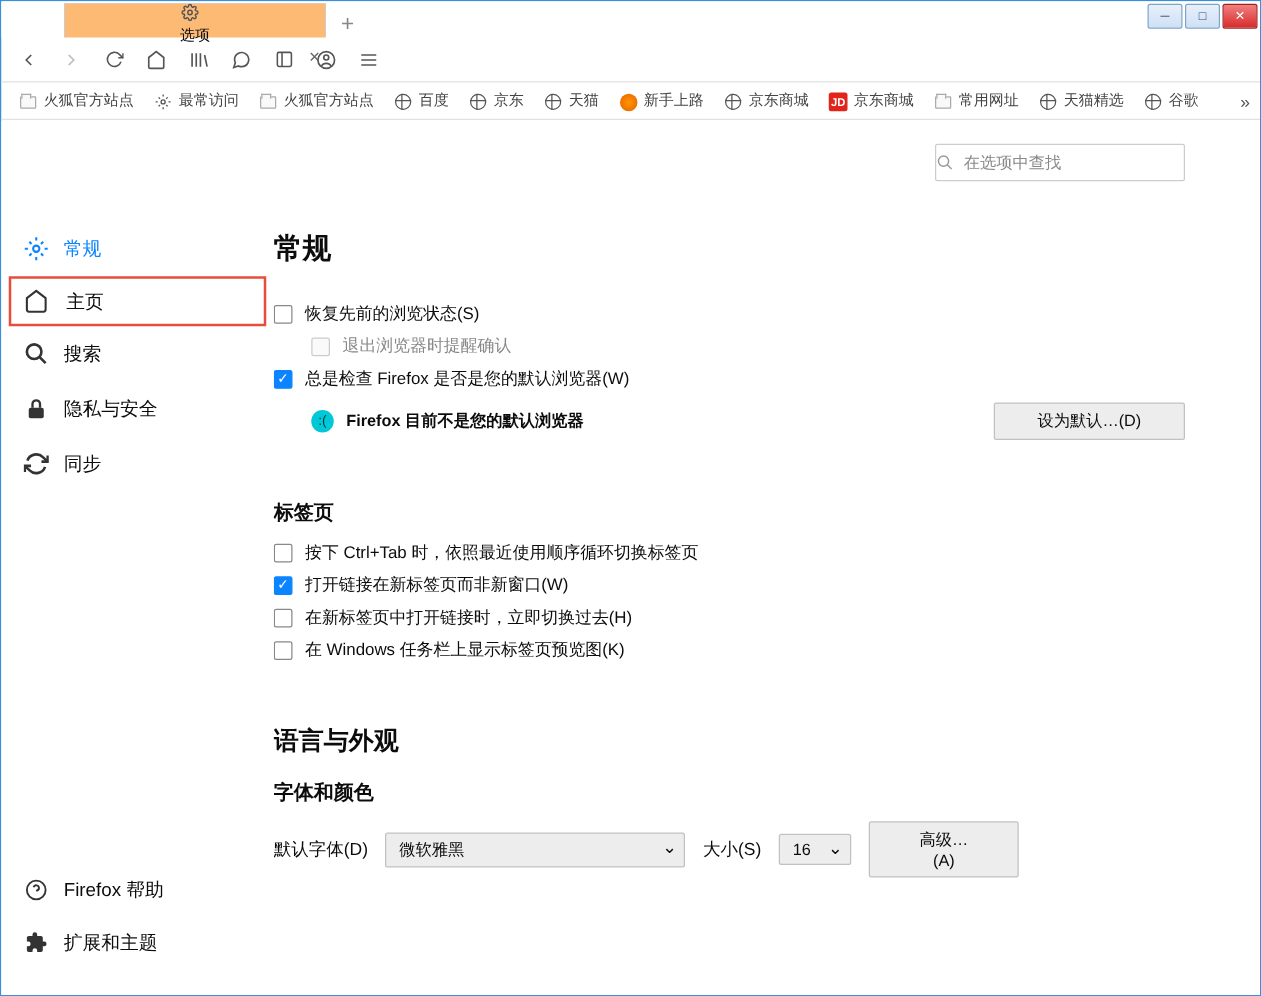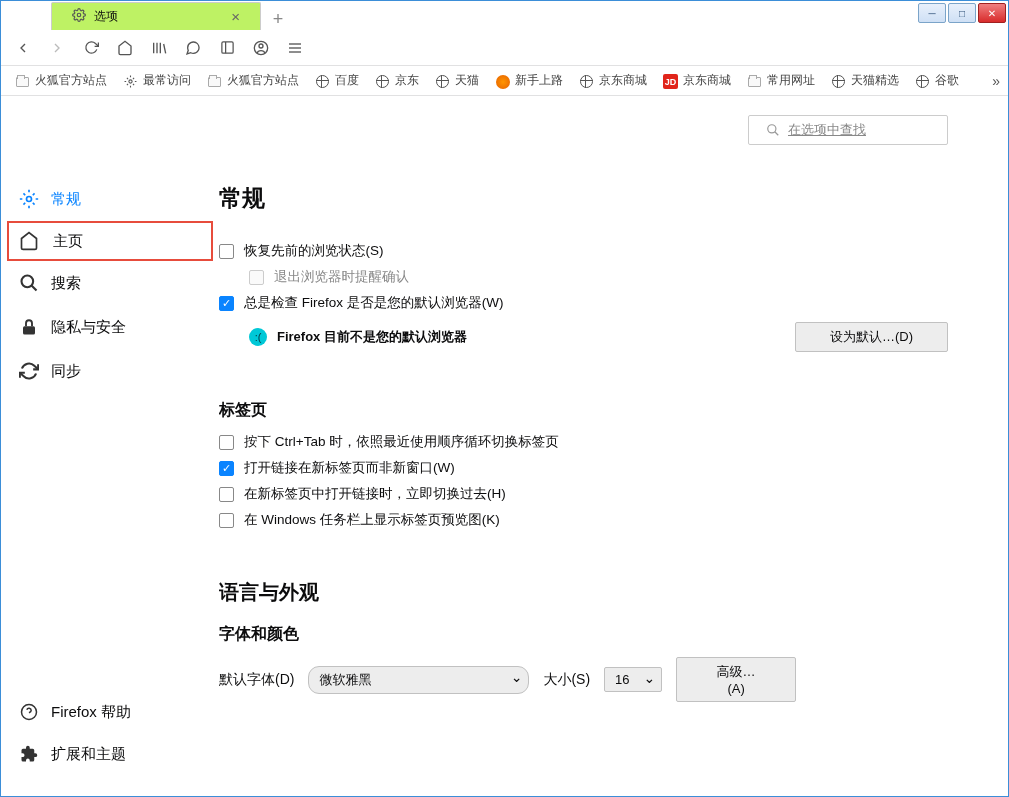--- a/index.html
+++ b/index.html
@@ -1,20 +1,20 @@
 <!DOCTYPE html>
 <html><head>
 <meta charset="utf-8">
 <style>
   * { box-sizing: border-box; margin: 0; padding: 0; }
   body { font-family: "Microsoft YaHei", Arial, sans-serif; font-size: 13px; color: #0c0c0d; background: #fff; width: 1009px; height: 797px; overflow: hidden; border: 1px solid #3b8ed8; position: relative; }
   
   
   .titlebar { height: 29px; background: #fff; display: flex; align-items: flex-end; }
-  .tab { display: flex; align-items: center; height: 28px; background: #bef264; border: 1px solid #ccc; border-bottom: none; border-radius: 2px 2px 0 0; padding: 0 20px; margin-left: 50px; width: 210px; font-size: 12px; }
+  .tab { display: flex; align-items: center; height: 28px; background: #fdba74; border: 1px solid #ccc; border-bottom: none; border-radius: 2px 2px 0 0; padding: 0 4px; margin-left: 50px; width: 210px; font-size: 12px; flex-direction: column; }
   .tab .gear { margin-right: 8px; }
   .tab .close { margin-left: auto; color: #666; font-size: 15px; }
   .newtab { width: 22px; height: 22px; display:flex; align-items:center; justify-content:center; margin-left: 6px; color:#888; font-size:18px; }
   .win-controls { position: absolute; top: 2px; right: 2px; display: flex; gap: 2px; }
   .wc { width: 28px; height: 20px; border: 1px solid #7ba4c9; border-radius: 2px; display:flex; align-items:center; justify-content:center; background: linear-gradient(#e8f0fb,#cfe0f5); font-size:10px; color:#2b4e76;}
   .wc.red { background: linear-gradient(#f08080,#d82b2b); border-color:#a02020; color:#fff;}
   
   
   .toolbar { height: 36px; display:flex; align-items:center; padding: 0 8px; gap: 6px; border-bottom: 1px solid #e1e1e2; }
   .tbtn { width: 28px; height: 28px; display:flex; align-items:center; justify-content:center; color:#555; border-radius:3px; }
@@ -41,42 +41,42 @@
   .content { position: absolute; top: 96px; left:0; right:0; bottom:0; display:flex; background:#fff; }
   .sidebar-wrap { width: 218px; padding-top: 80px; display:flex; flex-direction:column; }
   .side-item { display:flex; align-items:center; gap:12px; padding: 10px 18px; font-size:15px; color:#0c0c0d; margin: 2px 0;}
   .side-item.active { color:#0a84ff; }
   .side-item.active .sico { color:#0a84ff; }
   .side-item.selected { border: 2px solid #e74c3c; margin: 0 6px; padding: 8px 10px; gap: 14px; }
   .sico { width:20px; height:20px; display:inline-flex; align-items:center; justify-content:center; color:#333;}
   .side-bottom { margin-top:auto; margin-bottom: 20px;}
   
   .main { flex:1; padding: 20px 60px 0 0; overflow:hidden; position:relative;}
-  .search-box { position:absolute; top: 18px; right: 60px; width: 200px; height: 30px; border:1px solid #ccc; border-radius:2px; display:flex; align-items:center; padding:0 17px; color:#888; gap:8px; font-size:13px;text-decoration:underline;}
+  .search-box { position:absolute; top: 18px; right: 60px; width: 200px; height: 30px; border:1px solid #ccc; border-radius:2px; display:flex; align-items:center; padding:0 0; color:#888; gap:8px; font-size:13px;}
   
   h1 { font-size: 23px; font-weight: 600; margin-top: 66px; margin-bottom: 28px;}
   h2 { font-size: 16px; font-weight: 700; margin: 18px 0 12px;}
   h2.section { font-size: 20px; margin-top: 50px;}
   
   .row { display:flex; align-items:center; gap:10px; margin: 8px 0; font-size:13.5px;}
   .row.indent { margin-left: 30px; color:#888;}
   .cb { width:15px; height:15px; border:1px solid #888; border-radius:2px; display:inline-flex; align-items:center; justify-content:center; background:#fff;}
   .cb.checked { border-color:#0a84ff; background:#0a84ff;}
   .cb.checked::after{content:"✓"; color:#fff; font-size:11px; line-height:1;}
   .cb.disabled { border-color:#ccc; background:#fafafa;}
   
   .default-row { display:flex; align-items:center; margin: 10px 0 0 30px; gap:10px;}
   .sad { width:18px; height:18px; border-radius:50%; background:#00c8d7; display:inline-flex; align-items:center; justify-content:center; color:#003a47; font-size:11px;}
   .btn { border:1px solid #c1c1c1; background:#ededed; padding:5px 34px; font-size:13px; border-radius:2px; color:#0c0c0d;}
   .default-row .btn { margin-left:auto; margin-right: 0; }
   
   .font-row { display:flex; align-items:center; gap:14px; margin-top:12px; font-size:14px;}
   .sel { border:1px solid #c1c1c1; background:#ededed; padding:4px 24px 4px 10px; font-size:13px; position:relative; border-radius:2px;}
   .sel::after{content:"⌄"; position:absolute; right:6px; top:2px; font-size:14px;}
-  .sel.wide{ width:221px;border-radius:11px;}
+  .sel.wide{ width:240px;}
   .sel.small{ width:58px; text-align:left;}
   .ffx-logo{width:16px;height:16px;border-radius:50%;background:radial-gradient(circle at 30% 30%, #ffcc00, #ff6611 60%, #aa00ff);}
 </style>
 </head>
 <body>
 
 <div class="titlebar">
   <div class="tab">
     <span class="gear">
       <svg width="14" height="14" viewBox="0 0 24 24" fill="none" stroke="#555" stroke-width="2">

